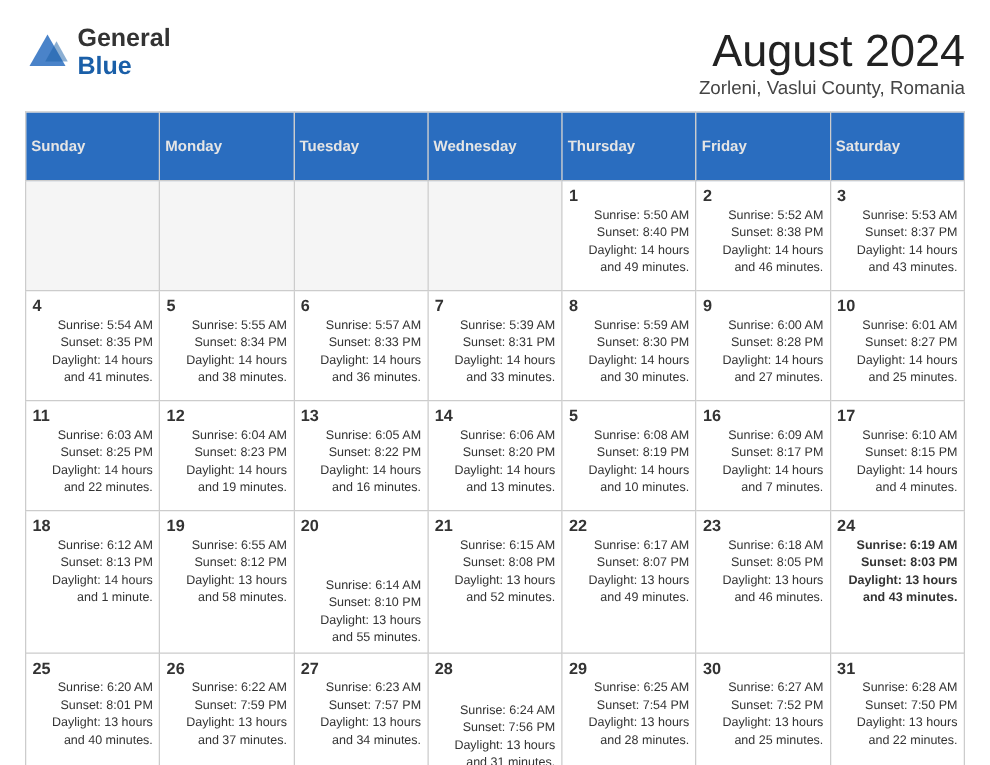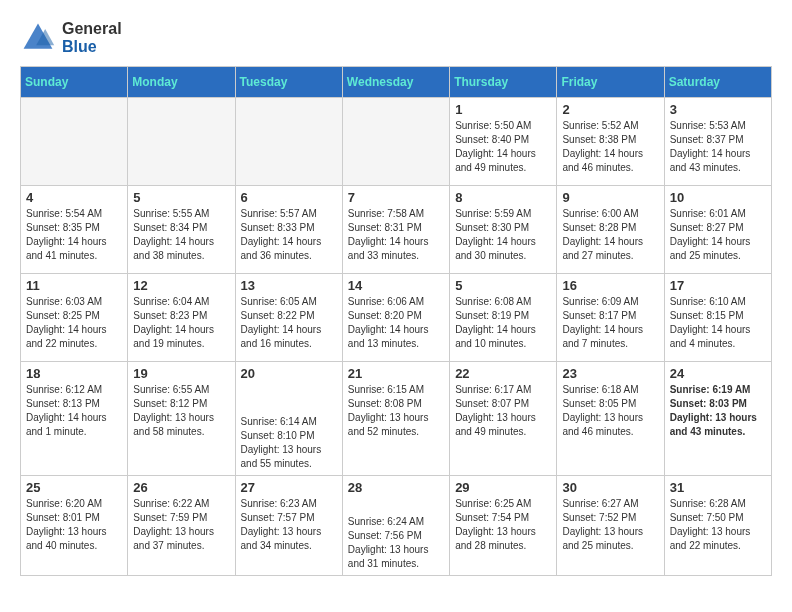--- a/index.html
+++ b/index.html
@@ -15,21 +15,21 @@
       justify-content: space-between;
       align-items: flex-start;
       margin-bottom: 10px;
     }
     .logo {
       display: flex;
       align-items: center;
       gap: 6px;
     }
     .logo-text {
-      font-size: 16px;
+      font-size: 20px;
       font-weight: bold;
       line-height: 1.1;
     }
     .logo-general { color: #333; }
     .logo-blue { color: #1a5fa8; }
     .logo-icon {
       width: 36px;
       height: 36px;
     }
     .title-block {
@@ -44,23 +44,23 @@
       font-size: 15px;
       color: #444;
     }
     table {
       width: 100%;
       border-collapse: collapse;
       table-layout: fixed;
     }
     th {
       background-color: #2a6dbf;
-      color: #5eead4;
+      color: #e5e5e5;
       font-size: 12px;
-      padding: 8px 4px;
+      padding: 20px 4px;
       text-align: left;
       border: 1px solid #ccc;
     }
     td {
       border: 1px solid #ccc;
       vertical-align: top;
       padding: 4px 5px;
       font-size: 10.5px;
       color: #333;
       height: 88px;
@@ -72,36 +72,41 @@
     .day-num {
       font-size: 13px;
       font-weight: bold;
       display: block;
       margin-bottom: 2px;
     }
     .day-info {
       font-size: 10px;
       line-height: 1.4;
       color: #333;
+      text-align: right;
     }
   </style>
 </head>
 <body>
 
 <div class="header">
   <div class="logo">
     <svg class="logo-icon" viewBox="0 0 40 40">
       <polygon points="20,4 36,32 4,32" fill="#2a6dbf" opacity="0.85"></polygon>
       <polygon points="28,10 38,28 18,28" fill="#1a5fa8" opacity="0.5"></polygon>
     </svg>
     <div class="logo-text">
       <span class="logo-general">General</span><br>
       <span class="logo-blue">Blue</span>
     </div>
   </div>
+  <div class="title-block">
+    <div class="month-title">August 2024</div>
+    <div class="location">Zorleni, Vaslui County, Romania</div>
+  </div>
 </div>
 
 <table>
   <thead>
     <tr>
     <th>Sunday</th>
         <th>Monday</th>
         <th>Tuesday</th>
         <th>Wednesday</th>
         <th>Thursday</th>
@@ -154,21 +159,21 @@
         </td>
         <td>
           <span class="day-num">6</span>
           <div class="day-info" style="white-space: pre-line;">Sunrise: 5:57 AM
 Sunset: 8:33 PM
 Daylight: 14 hours
 and 36 minutes.</div>
         </td>
         <td>
           <span class="day-num">7</span>
-          <div class="day-info" style="white-space: pre-line;">Sunrise: 7:58 AM
+          <div class="day-info" style="white-space: pre-line;">Sunrise: 5:39 AM
 Sunset: 8:31 PM
 Daylight: 14 hours
 and 33 minutes.</div>
         </td>
         <td>
           <span class="day-num">8</span>
           <div class="day-info" style="white-space: pre-line;">Sunrise: 5:59 AM
 Sunset: 8:30 PM
 Daylight: 14 hours
 and 30 minutes.</div>

